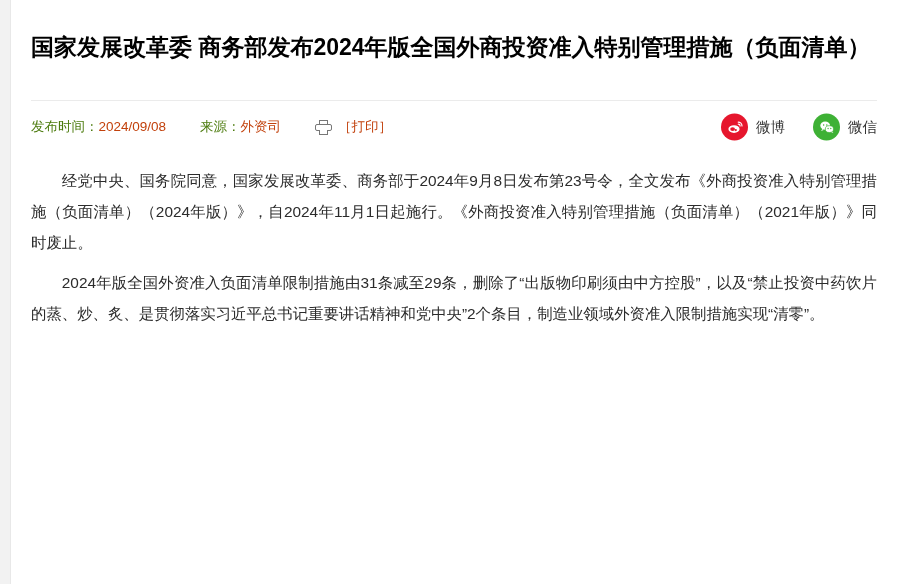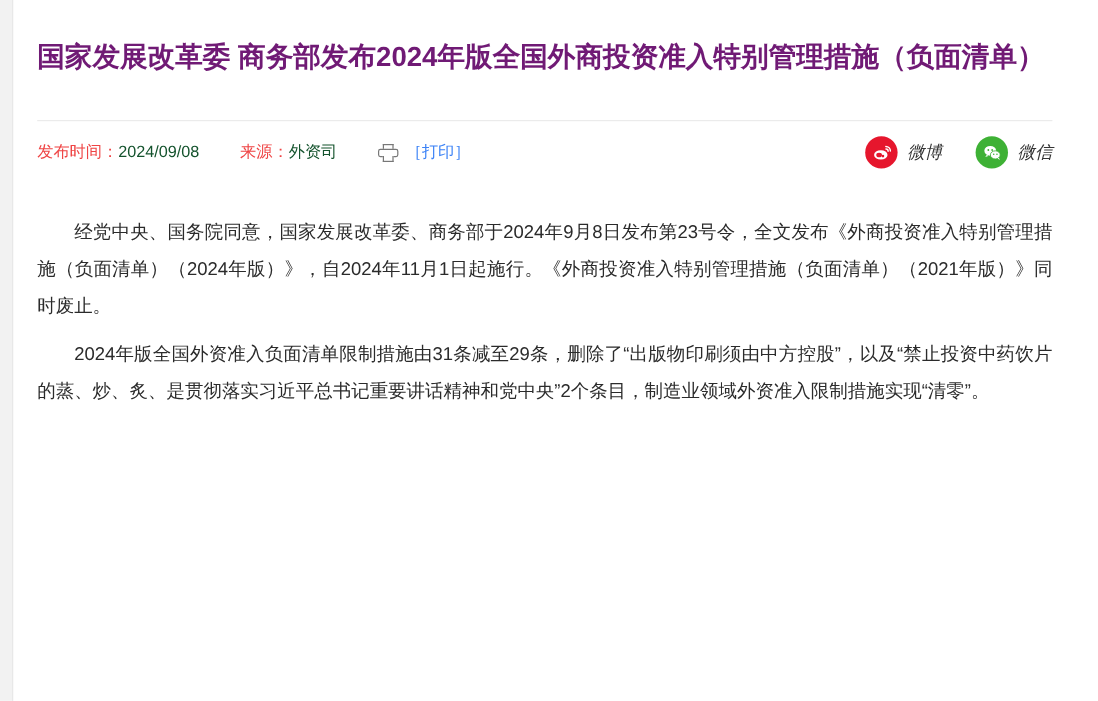--- a/index.html
+++ b/index.html
@@ -37,51 +37,51 @@
     right: 0;
     bottom: 0;
     padding: 0 38px 0 20px;
     box-sizing: border-box;
   }
   .article-title {
     margin: 30px 0 0 0;
     font-size: 23px;
     line-height: 34px;
     font-weight: bold;
-    color: #701a75;
+    color: #000000;
     letter-spacing: 0px;
   }
   .title-sep {
     margin-top: 36px;
     border-top: 1px solid #ebebeb;
   }
   .meta-bar {
     position: relative;
     height: 52px;
     display: flex;
     align-items: center;
     font-size: 13.5px;
     color: #555555;
   }
   .meta-item {
     margin-right: 34px;
     white-space: nowrap;
   }
   .meta-label {
-    color: #ef4444;
+    color: #4d7c0f;
     text-align: right;
   }
   .meta-value {
-    color: #14532d;
+    color: #c2410c;
     text-align: right;
   }
   .print-wrap {
     display: flex;
     align-items: center;
-    color: #3b82f6;
+    color: #c2410c;
     cursor: pointer;
     justify-content: center;
   }
   .printer-icon {
     display: inline-block;
     width: 17px;
     height: 15px;
     position: relative;
     margin-right: 6px;
   }
@@ -124,42 +124,41 @@
     top: 50%;
     transform: translateY(-50%);
     display: flex;
     align-items: center;
   }
   .share-item {
     display: flex;
     align-items: center;
     margin-left: 28px;
     cursor: pointer;
-    font-style: italic;
   }
   .share-badge {
     width: 27px;
     height: 27px;
     border-radius: 50%;
     display: flex;
     align-items: center;
     justify-content: center;
     color: #fff;
     font-size: 14px;
     margin-right: 8px;
     line-height: 1;
   }
   .share-badge.weibo { background: #e6162d; }
   .share-badge.weixin { background: #3eb135; }
   .share-label {
     font-size: 14.5px;
     color: #333333;
   }
   .body-text {
-    margin-top: 25px;
+    margin-top: 12px;
     font-size: 15.4px;
     line-height: 31px;
     color: #2b2b2b;
     text-align: justify;
   }
   .body-text p {
     margin: 0 0 9px 0;
     text-indent: 2em;
   }
   .svg-weibo, .svg-weixin { display:block; }

